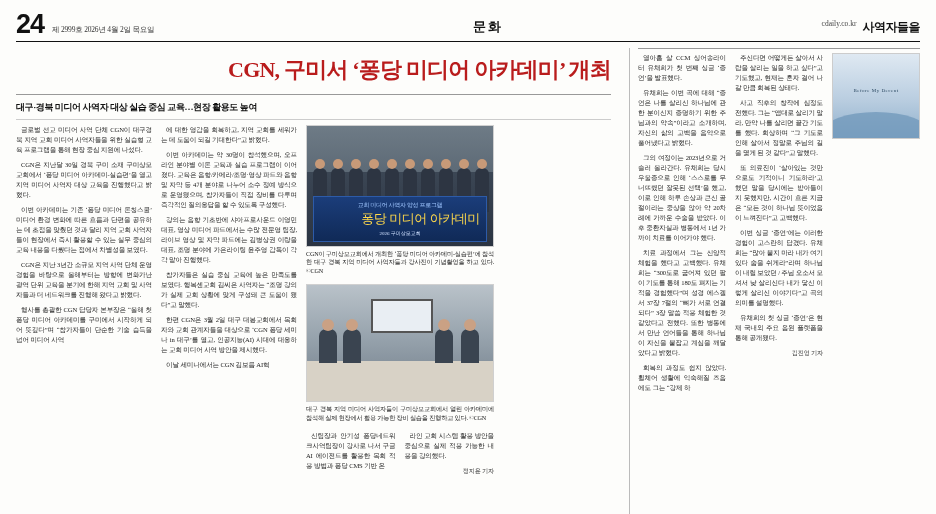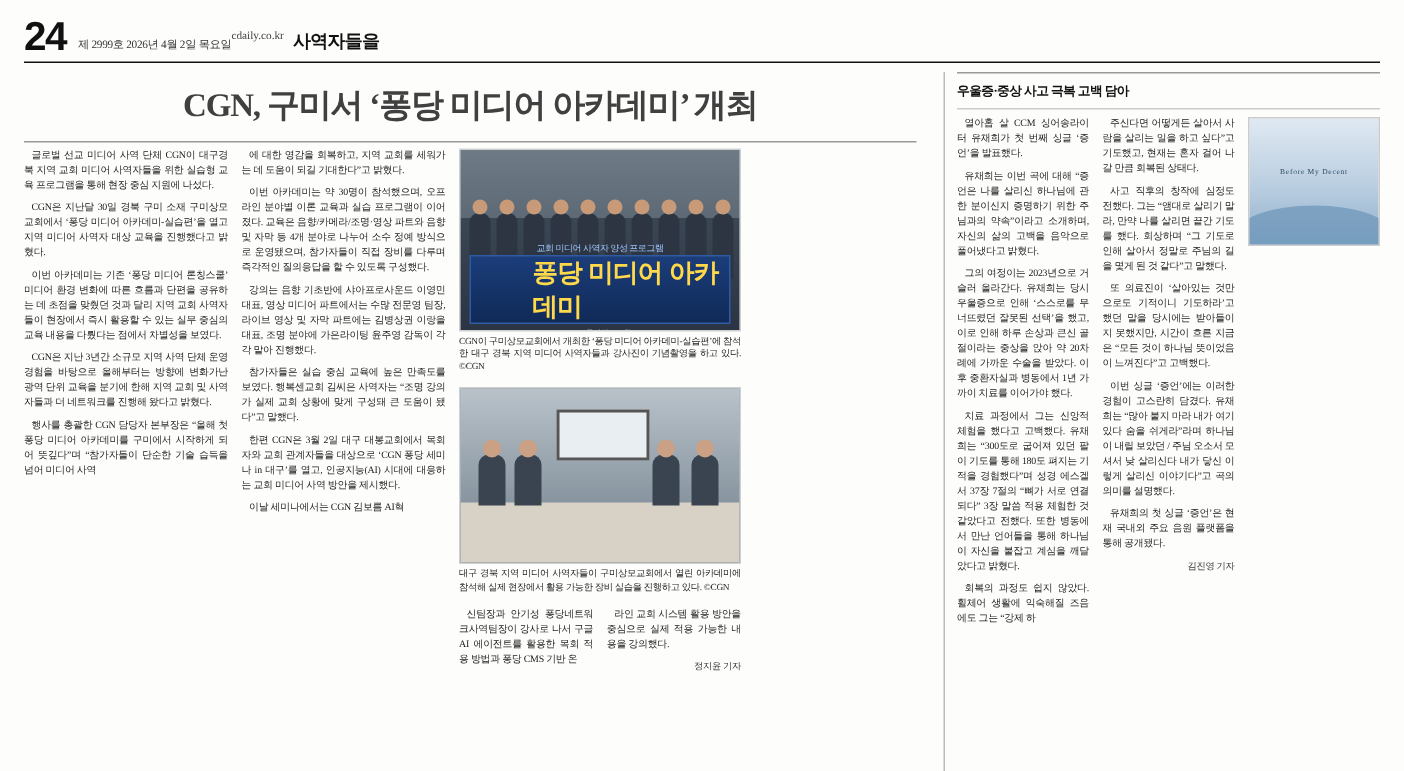--- a/index.html
+++ b/index.html
@@ -66,24 +66,24 @@
     display: flex;
     height: 468px;
     margin-top: 6px;
   }
   .left-zone { width: 612px; padding-right: 10px; }
   .vrule { width: 1px; background: #bbb; margin: 0 8px; }
   .right-zone { width: 282px; }
 
   
   .headline {
-    text-align: center;
+    text-align: right;
     font-size: 22px;
     font-weight: bold;
-    color: #404040;
+    color: #b91c1c;
     letter-spacing: -0.8px;
     padding: 8px 0 10px 0;
     line-height: 1.25;
   }
   .subhead-rule { border-top: 1px solid #999; margin: 0 0 4px 0; }
   .kicker {
     font-size: 9px;
     font-weight: bold;
     color: #111;
     letter-spacing: -0.4px;
@@ -122,21 +122,21 @@
   .ph1 .people { position:absolute; left:0; right:0; top:26px; height:60px; }
   .ph1 .p { position:absolute; bottom:0; width:14px; height:44px; background:#2d3542; border-radius:6px 6px 0 0;}
   .ph1 .p::before { content:""; position:absolute; top:-9px; left:2px; width:10px; height:10px; border-radius:50%; background:#c89a78;}
   .ph1 .banner {
     position:absolute; left:6px; right:6px; bottom:4px; height:46px;
     background: linear-gradient(#1b3d7a,#102a57);
     border:1px solid #2d5ba8;
     color:#fff; display:flex; flex-direction:column; align-items:center; justify-content:center;
   }
   .ph1 .banner .ty { font-size:6px; color:#9fc6ff; letter-spacing:-0.3px;}
-  .ph1 .banner .bt { font-size:17px; font-weight:bold; color:#ffd94a; letter-spacing:-0.5px;
+  .ph1 .banner .bt { font-size:13px; font-weight:normal; color:#ffd94a; letter-spacing:-0.5px;
     font-family:"Liberation Sans", sans-serif;margin-left:41px;}
   .ph1 .banner .bs { font-size:5px; color:#cfe0ff; margin-top:2px;}
 
   
   .ph2 { height: 118px; background: #8d9aa6; }
   .ph2 .rm { position:absolute; inset:0; background: linear-gradient(180deg,#b9c2c9 0%, #97a3ad 45%, #6e7a86 100%); }
   .ph2 .tbl { position:absolute; left:0; right:0; bottom:0; height:40px; background:#d8d2c6;}
   .ph2 .q { position:absolute; bottom:38px; width:18px; height:34px; background:#3a4450; border-radius:7px 7px 0 0;}
   .ph2 .q::before{content:""; position:absolute; top:-10px; left:3px; width:12px;height:12px;border-radius:50%;background:#caa184;}
   .ph2 .scr { position:absolute; left:64px; top:14px; width:62px; height:34px; background:#e9eef3; border:2px solid #555;}
@@ -166,31 +166,33 @@
   .byline { font-size:6.2px; color:#333; text-align:right; margin-top:2px; letter-spacing:-0.2px;}
 </style>
 </head>
 <body>
 
 <div class="page">
 
   <div class="masthead">
     <div class="page-number">24</div>
     <div class="issue-line">제 2999호 2026년 4월 2일 목요일</div>
+    <div class="section-title">문화</div>
     <div class="mast-right">
       <span class="site-url">cdaily.co.kr</span>
       <span class="paper-name">사역자들을</span>
     </div>
   </div>
 
   <div class="content">
 
     <div class="left-zone">
       <div class="headline">CGN, 구미서 ‘퐁당 미디어 아카데미’ 개최</div>
       <div class="subhead-rule"></div>
+      <div class="kicker">대구·경북 미디어 사역자 대상 실습 중심 교육…현장 활용도 높여</div>
 
       <div class="cols">
 
         <div class="col c1">
           <p>글로벌 선교 미디어 사역 단체 CGN이 대구경북 지역 교회 미디어 사역자들을 위한 실습형 교육 프로그램을 통해 현장 중심 지원에 나섰다.</p>
           <p>CGN은 지난달 30일 경북 구미 소재 구미상모교회에서 ‘퐁당 미디어 아카데미-실습편’을 열고 지역 미디어 사역자 대상 교육을 진행했다고 밝혔다.</p>
           <p>이번 아카데미는 기존 ‘퐁당 미디어 론칭스쿨’ 미디어 환경 변화에 따른 흐름과 단편을 공유하는 데 초점을 맞췄던 것과 달리 지역 교회 사역자들이 현장에서 즉시 활용할 수 있는 실무 중심의 교육 내용을 다뤘다는 점에서 차별성을 보였다.</p>
           <p>CGN은 지난 3년간 소규모 지역 사역 단체 운영 경험을 바탕으로 올해부터는 방향에 변화가난 광역 단위 교육을 분기에 한해 지역 교회 및 사역자들과 더 네트워크를 진행해 왔다고 밝혔다.</p>
           <p>행사를 총괄한 CGN 담당자 본부장은 “올해 첫 퐁당 미디어 아카데미를 구미에서 시작하게 되어 뜻깊다”며 “참가자들이 단순한 기술 습득을 넘어 미디어 사역</p>
         </div>
@@ -250,21 +252,20 @@
           </div>
 
         </div>
       </div>
     </div>
 
     <div class="vrule"></div>
 
     <div class="right-zone">
       <div class="r-rule"></div>
-      <div class="r-kicker">우울증·중상 사고 극복 고백 담아</div>
 
       <div class="r-cols">
         <div class="rc">
           <p>열아홉 살 CCM 싱어송라이터 유채희가 첫 번째 싱글 ‘증언’을 발표했다.</p>
           <p>유채희는 이번 곡에 대해 “증언은 나를 살리신 하나님에 관한 분이신지 증명하기 위한 주님과의 약속”이라고 소개하며, 자신의 삶의 고백을 음악으로 풀어냈다고 밝혔다.</p>
           <p>그의 여정이는 2023년으로 거슬러 올라간다. 유채희는 당시 우울증으로 인해 ‘스스로를 무너뜨렸던 잘못된 선택’을 했고, 이로 인해 하루 손상과 큰신 골절이라는 중상을 앉아 약 20차례에 가까운 수술을 받았다. 이후 중환자실과 병동에서 1년 가까이 치료를 이어가야 했다.</p>
           <p>치료 과정에서 그는 신앙적 체험을 했다고 고백했다. 유채희는 “300도로 굽어져 있던 팔이 기도를 통해 180도 펴지는 기적을 경험했다”며 성경 에스겔서 37장 7절의 “뼈가 서로 연결되다” 3장 말씀 적용 체험한 것 같았다고 전했다. 또한 병동에서 만난 언어들을 통해 하나님이 자신을 붙잡고 계심을 깨달았다고 밝혔다.</p>
           <p>회복의 과정도 쉽지 않았다. 휠체어 생활에 익숙해질 즈음에도 그는 “강제 하</p>
         </div>
         <div class="rc">

